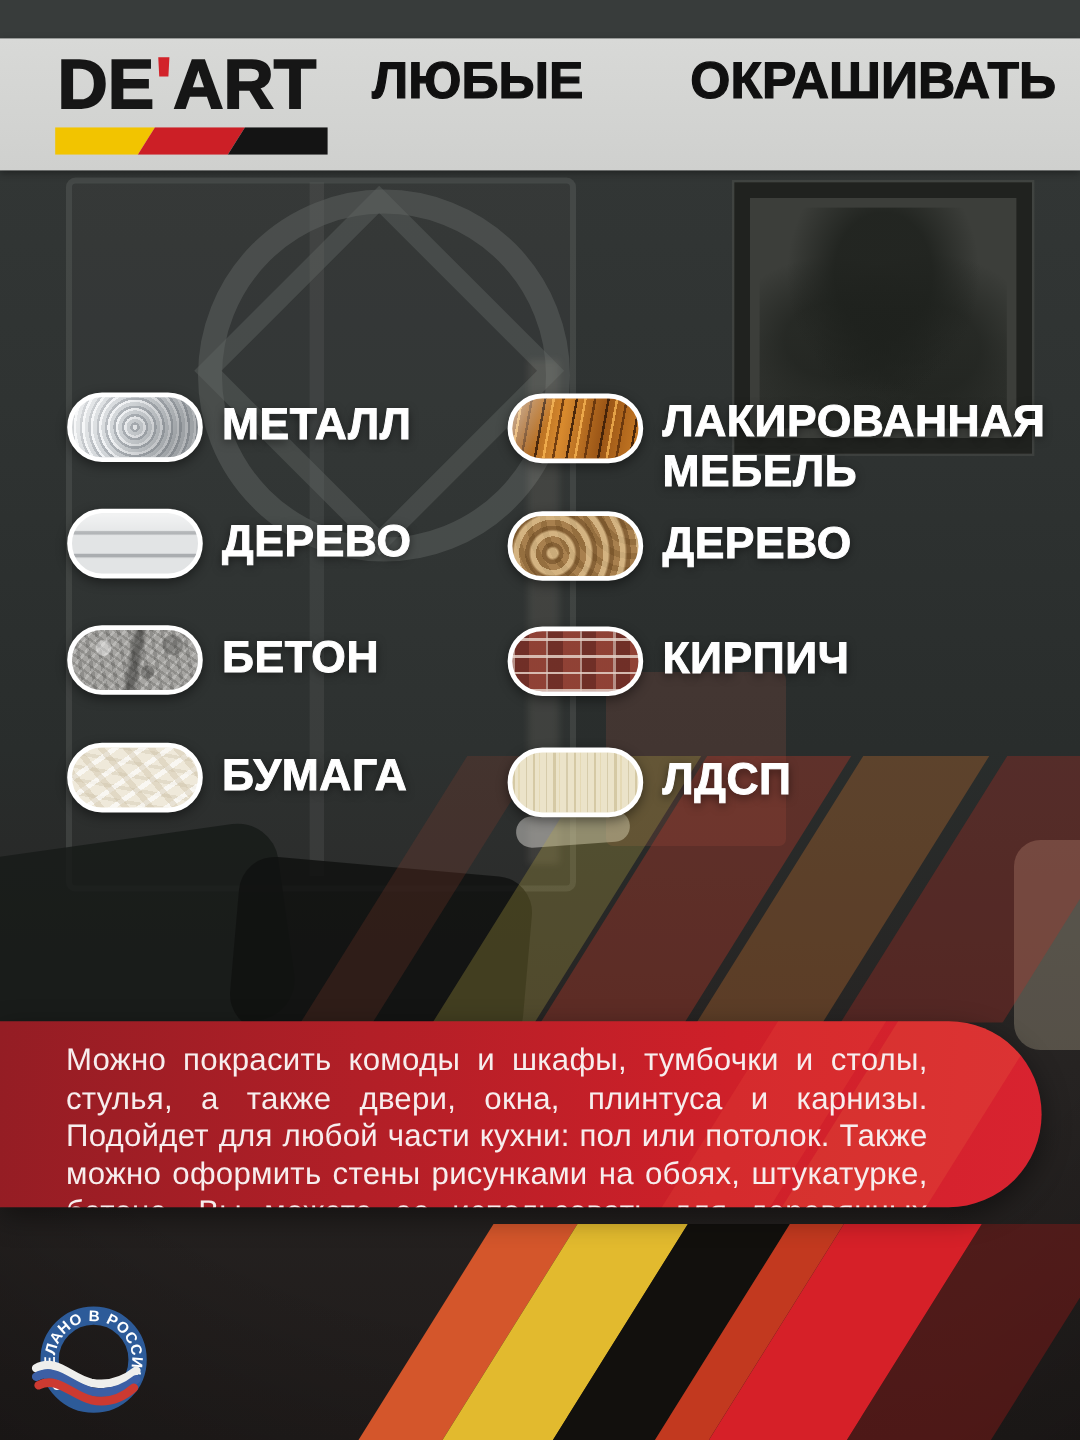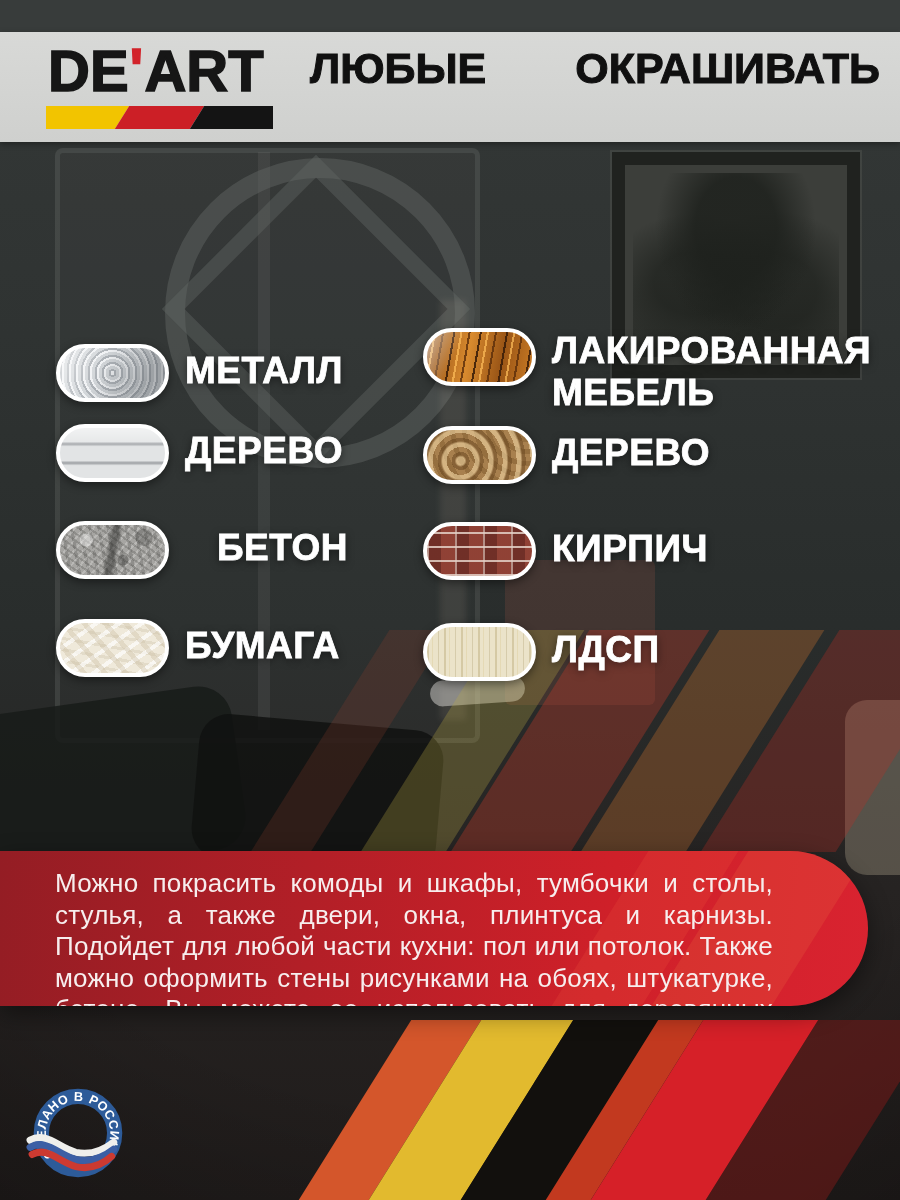--- a/index.html
+++ b/index.html
@@ -56,21 +56,21 @@
   .seg-b{width:38%;margin-right:-10px;background:#141414;}
   .title{position:absolute;left:310px;top:44px;width:570px;z-index:11;}
   .title-line{font-size:43px;line-height:48px;font-weight:800;color:#101010;-webkit-text-stroke:1px #101010;
     text-align:justify;text-align-last:justify;white-space:normal;}
   
   .m-item{position:absolute;display:flex;align-items:flex-start;z-index:6;}
   .swatch{box-sizing:border-box;width:113px;height:58px;flex:0 0 113px;border:4px solid #ffffff;border-radius:58px;box-shadow:0 3px 10px rgba(0,0,0,.45);}
   .m-label{margin-left:16px;color:#ffffff;font-weight:700;font-size:37px;line-height:42px;letter-spacing:.5px;
     -webkit-text-stroke:.8px #ffffff;text-shadow:0 2px 8px rgba(0,0,0,.55);padding-top:6px;}
   .m5 .m-label{max-width:335px;padding-top:2px;}
-  .m1{left:56px;top:327px;margin-top:17px;} .m2{left:56px;top:424px;} .m3{left:56px;top:521px;gap:32px;} .m4{left:56px;top:619px;}
+  .m1{left:56px;top:327px;} .m2{left:56px;top:424px;} .m3{left:56px;top:521px;} .m4{left:56px;top:619px;}
   .m5{left:423px;top:328px;} .m6{left:423px;top:426px;} .m7{left:423px;top:522px;} .m8{left:423px;top:623px;}
   
   .tex-metal{background-color:#c4c8cc;background-image:
     linear-gradient(115deg, rgba(255,255,255,.5) 8%, rgba(255,255,255,0) 38%, rgba(60,65,70,.35) 80%),
     repeating-radial-gradient(circle at 50% 50%, #f0f2f4 0 2px, #aeb3b8 2px 4px, #d2d6d9 4px 7px);}
   .tex-plastic{background-color:#d9dbdc;background-image:
     linear-gradient(180deg, rgba(255,255,255,.55), rgba(255,255,255,0) 40%),
     repeating-linear-gradient(180deg, #e2e4e5 0 14px, #aaadb0 15px 17px, #dfe1e2 18px 19px);}
   .tex-concrete{background-color:#a6a5a2;background-image:
     linear-gradient(100deg, transparent 44%, rgba(40,40,38,.5) 48% 52%, transparent 56%),

